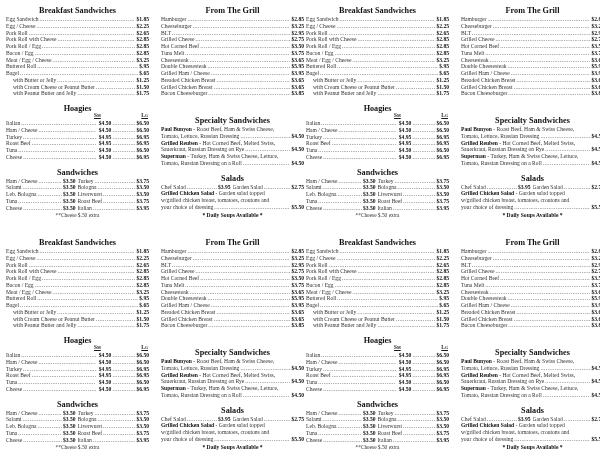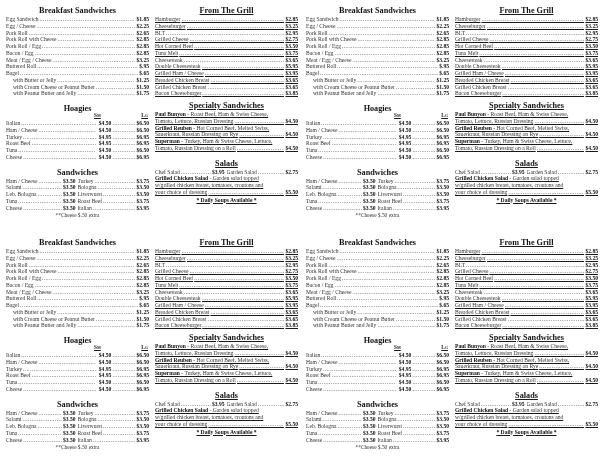--- a/index.html
+++ b/index.html
@@ -6,21 +6,21 @@
     html, body { width: 600px; height: 464px; background: #ffffff; overflow: hidden; }
     body { font-family: "Liberation Serif", "DejaVu Serif", serif; color: #1a1a1a; }
     .page { position: relative; width: 576px; height: 464px; }
     .panel { position: absolute; width: 300px; height: 232px; }
     .panel.p0 { left: 0; top: 0; }
     .panel.p1 { left: 300px; top: 0; }
     .panel.p2 { left: 0; top: 232px; }
     .panel.p3 { left: 300px; top: 232px; }
     .col { position: absolute; top: 0; width: 143px; }
     .col.left { left: 6px; }
-    .col.right { left: 155px; text-decoration: underline; }
+    .col.right { left: 161px; }
     .head {
       text-align: center; font-weight: bold; font-size: 8.2px;
       line-height: 10px; color: #111;
     }
     .col .head.first { margin-top: 6px; }
     .row {
       display: flex; align-items: baseline; font-size: 5.6px; line-height: 6.75px;
       white-space: nowrap; overflow: hidden; color: #333;
     }
     .row .name { flex: 0 0 auto; }
@@ -54,21 +54,21 @@
     .note { text-align: center; font-size: 5.4px; line-height: 9px; color: #333; }
     .spec { font-size: 5.6px; line-height: 6.75px; color: #333; }
     .spec .bold { font-weight: bold; color: #111; }
     .spec .last { display: flex; align-items: baseline; white-space: nowrap; }
     .spec .last .desc { flex: 0 0 auto; }
     .spec .last .dots { flex: 1 1 auto; overflow: hidden; color: #555; letter-spacing: 0.4px; margin: 0 1px; }
     .spec .last .dots::before { content: "................................................................"; }
     .spec .last .price { font-weight: bold; color: #111; }
     .soups { text-align: center; font-size: 5.6px; font-weight: bold; line-height: 9px; color: #111; }
     .mt2 { margin-top: 7px; }
-    .mt4 { margin-top: 4px; }
+    .mt4 { margin-top: 19px; }
   </style>
 </head>
 <body>
 
 <div class="page" id="page">
   <div class="panel p0">
     <div class="col left">
       <div class="head first">Breakfast Sandwiches</div>
       <div class="breakfast-list">
           <div class="row">

